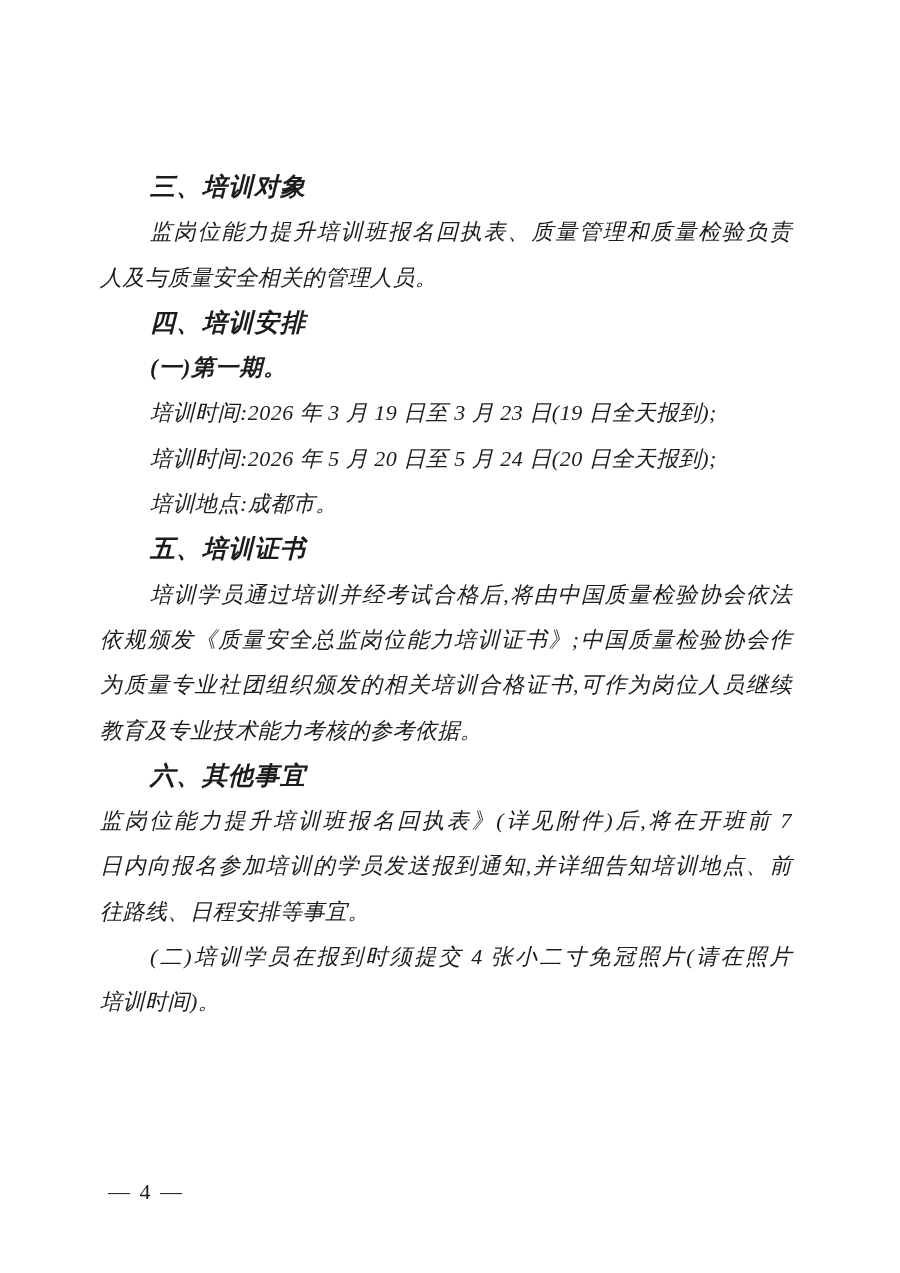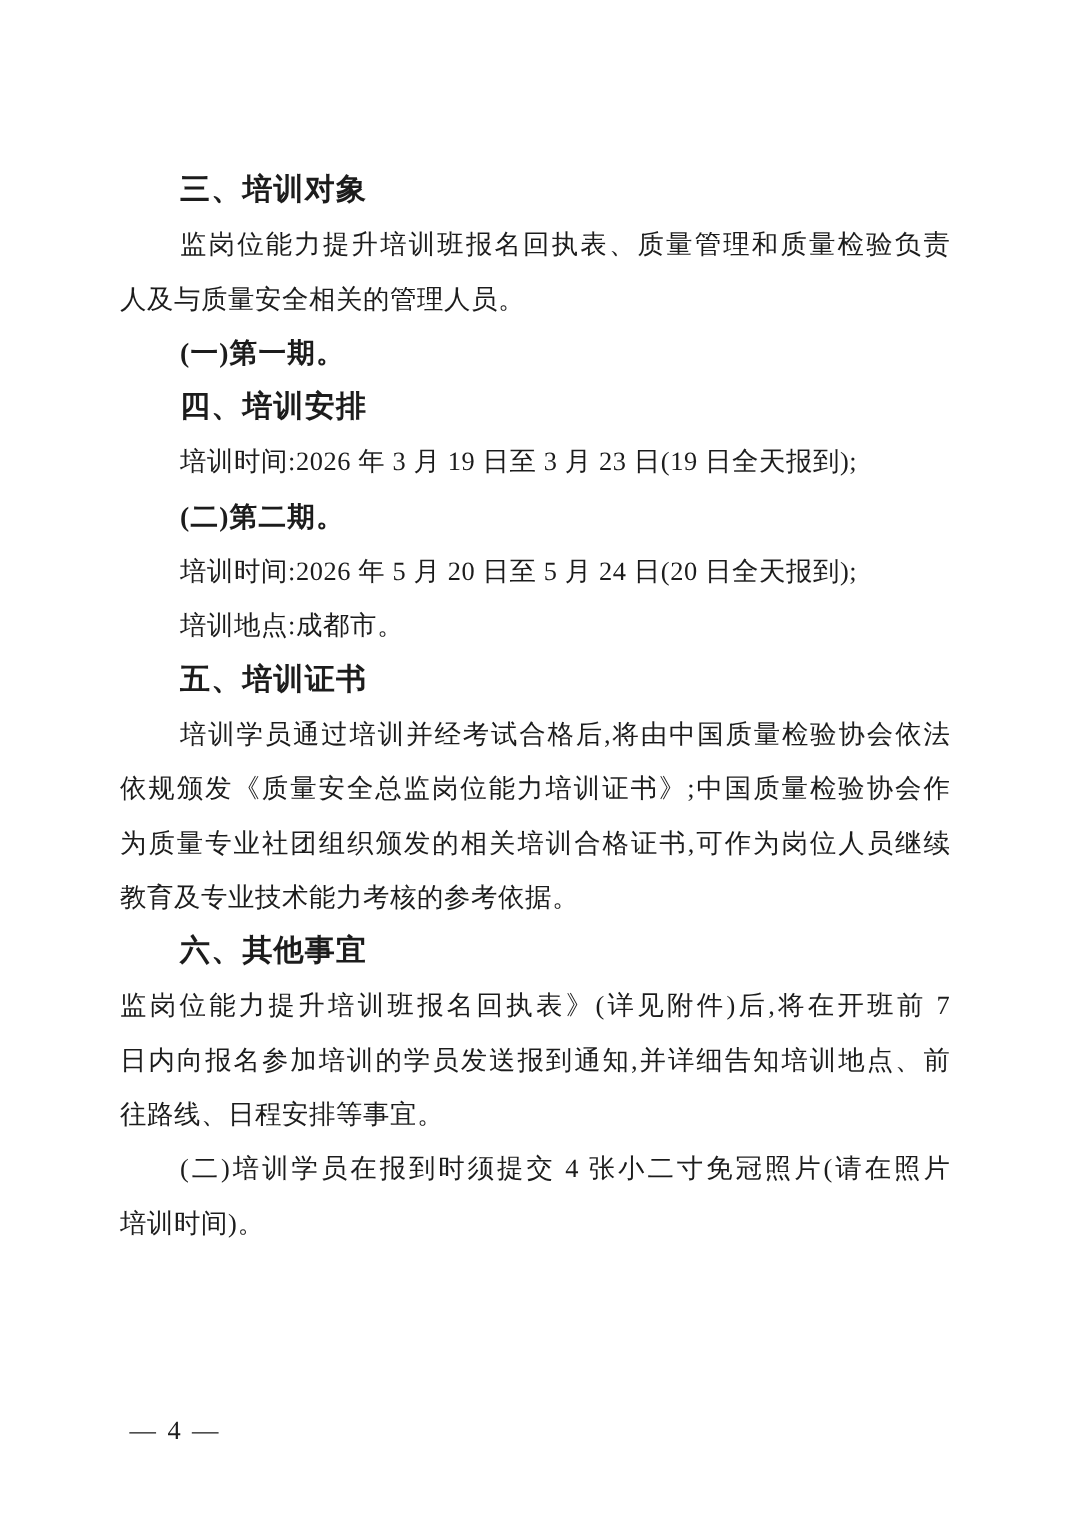--- a/index.html
+++ b/index.html
@@ -11,22 +11,23 @@
     position: relative;
     width: 900px;
     height: 1273px;
     background: #ffffff;
     overflow: hidden;
     color: #1c1c1c;
   }
   .doc-body {
     position: absolute;
     left: 100px;
-    top: 136px;
+    top: 164px;
     width: 692px;
+    font-style: italic;
   }
   .line {
     display: block;
     height: 45.3px;
     line-height: 45.3px;
     white-space: pre;
     font-family: "Liberation Serif", "DejaVu Serif", serif;
     font-size: 22px;
     letter-spacing: 0.5px;
     color: #1c1c1c;
@@ -64,24 +65,23 @@
   }
 </style>
 </head>
 <body>
 
 <div class="page">
   <div class="doc-body">
     <div class="line heading indent">三、培训对象</div>
     <div class="line indent justify">监岗位能力提升培训班报名回执表、质量管理和质量检验负责</div>
     <div class="line">人及与质量安全相关的管理人员。</div>
+    <div class="line heading indent">四、培训安排</div>
     <div class="line subheading indent">(一)第一期。</div>
-    <div class="line heading indent">四、培训安排</div>
     <div class="line indent">培训时间:2026 年 3 月 19 日至 3 月 23 日(19 日全天报到);</div>
-    <div class="line subheading indent">(二)第二期。</div>
     <div class="line indent">培训时间:2026 年 5 月 20 日至 5 月 24 日(20 日全天报到);</div>
     <div class="line indent">培训地点:成都市。</div>
     <div class="line heading indent">五、培训证书</div>
     <div class="line indent justify">培训学员通过培训并经考试合格后,将由中国质量检验协会依法</div>
     <div class="line justify">依规颁发《质量安全总监岗位能力培训证书》;中国质量检验协会作</div>
     <div class="line justify">为质量专业社团组织颁发的相关培训合格证书,可作为岗位人员继续</div>
     <div class="line">教育及专业技术能力考核的参考依据。</div>
     <div class="line heading indent">六、其他事宜</div>
     <div class="line justify">监岗位能力提升培训班报名回执表》(详见附件)后,将在开班前 7</div>
     <div class="line justify">日内向报名参加培训的学员发送报到通知,并详细告知培训地点、前</div>

